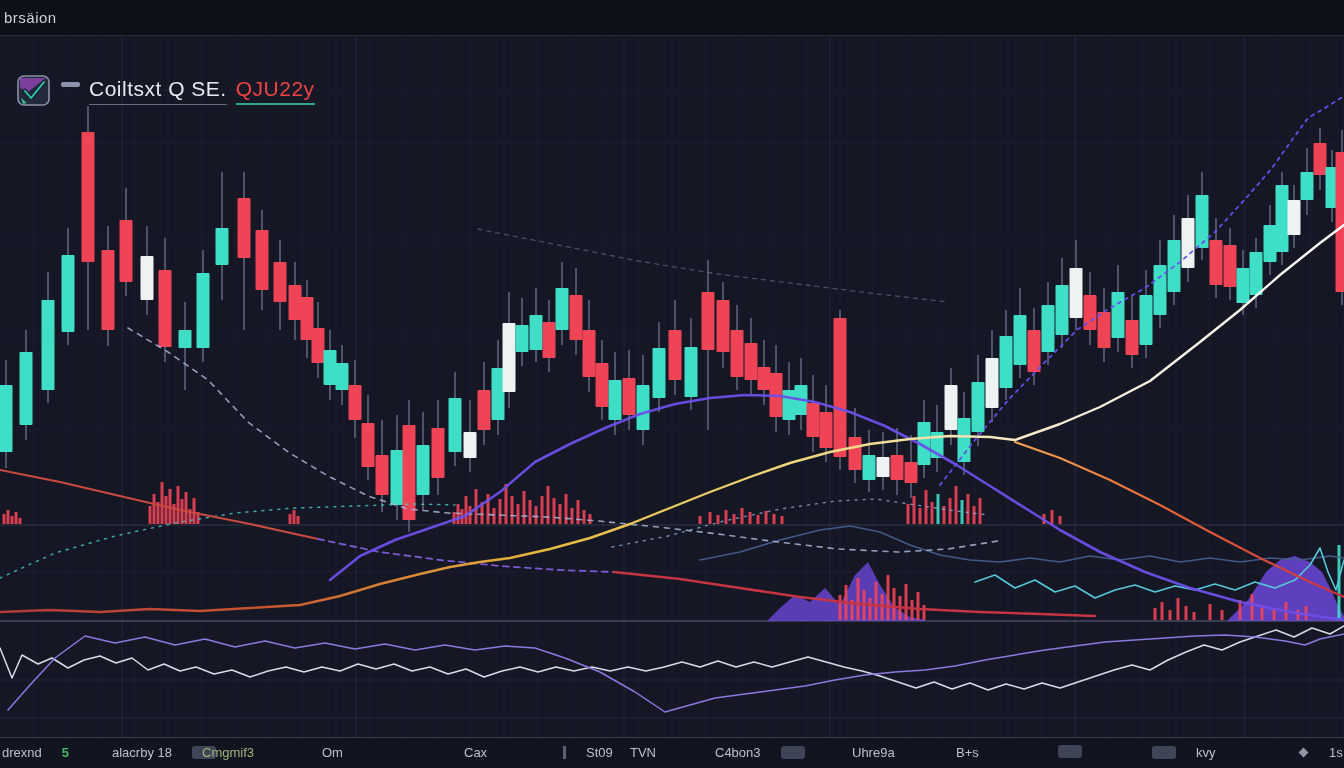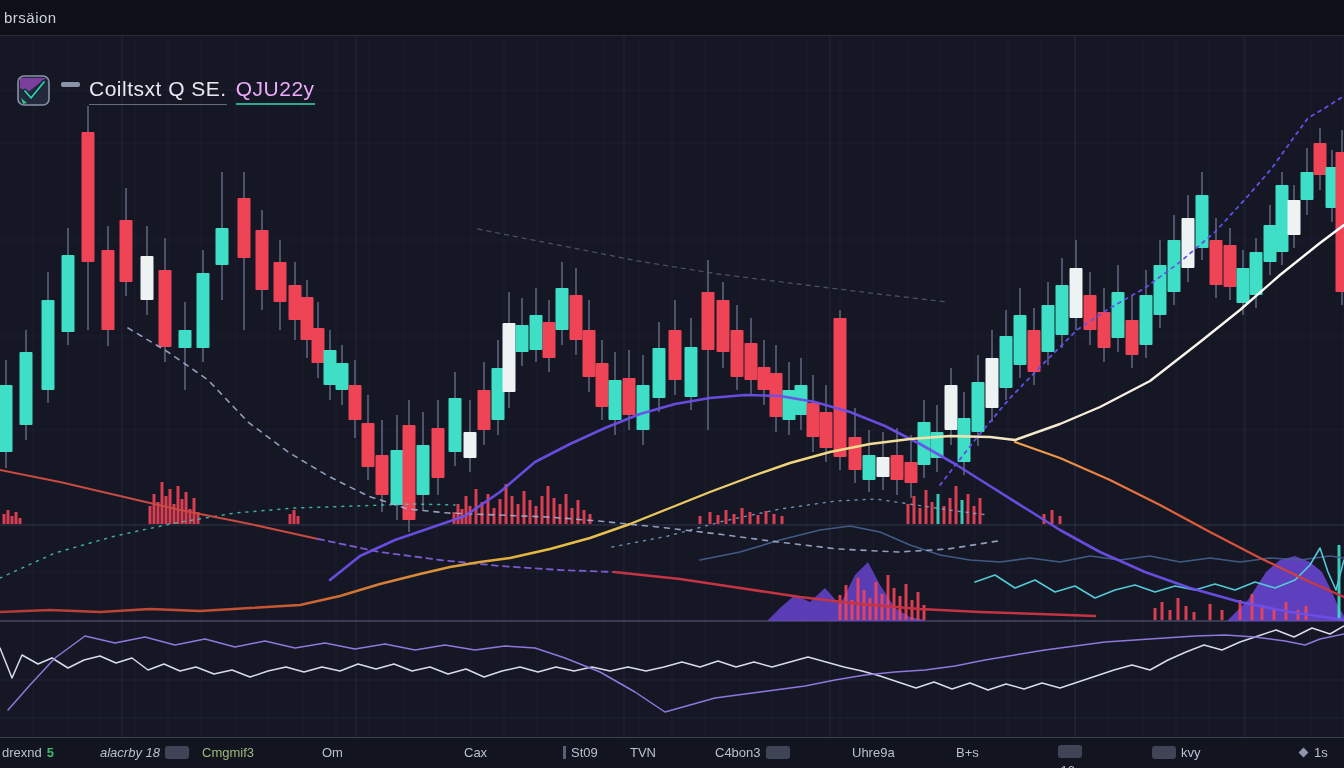--- a/index.html
+++ b/index.html
@@ -6,26 +6,26 @@
   #app{position:relative;width:1344px;height:768px;overflow:hidden;background:#151725;
        font-family:"Liberation Sans",sans-serif;}
   #chart-svg{position:absolute;left:0;top:0;z-index:1;}
   #topbar{position:absolute;left:0;top:0;width:1344px;height:35px;background:#0e1018;
           border-bottom:1px solid #262a3a;z-index:3;display:flex;align-items:center;}
   #brand{color:#ccd1dd;font-size:15px;padding-left:4px;letter-spacing:.5px;}
   #legend{position:absolute;left:16px;top:74px;z-index:3;display:flex;align-items:center;gap:9px;justify-content:flex-end;}
   #legend .dash{width:19px;height:5px;border-radius:2px;background:#8a93a8;margin-top:-14px;}
   #legend .title{color:#e6e9f0;font-size:21px;letter-spacing:.5px;
                  border-bottom:1.5px solid rgba(170,178,195,.55);padding-bottom:3px;}
-  #legend .ticker{color:#f0abfc;font-size:21px;letter-spacing:.5px;cursor:pointer;
+  #legend .ticker{color:#ef4444;font-size:21px;letter-spacing:.5px;cursor:pointer;
                   border-bottom:2px solid #2ea88a;padding-bottom:2px;}
   #bottombar{position:absolute;left:0;top:737px;width:1344px;height:31px;background:#12141f;
              border-top:1px solid #3a3f52;z-index:3;}
   .axis-label{position:absolute;top:7px;font-size:13px;color:#b9c0cf;white-space:nowrap;
-              display:flex;align-items:center;gap:5px;cursor:default;}
+              display:flex;align-items:center;gap:20px;cursor:default;}
   .axis-label .blob{display:inline-block;width:24px;height:13px;border-radius:3px;background:#3f4556;}
   .axis-label .bar{display:inline-block;width:3px;height:13px;background:#596076;}
   .axis-label .diamond{display:inline-block;width:7px;height:7px;background:#8f96aa;
                        transform:rotate(45deg);margin-right:2px;}
   .green{color:#3dbb6a;font-weight:bold;}
 </style>
 </head>
 <body>
 
 <div id="app">
@@ -441,21 +441,21 @@
     <span class="dash"></span>
     <span class="title">Coiltsxt Q SE.</span>
     <span class="ticker">QJU22y</span>
   </div>
 
   <div id="bottombar">
       <div class="axis-label" style="left: 2px;">
         <span>drexnd</span>
         <span class="green">5</span>
       </div>
-      <div class="axis-label" style="left: 100px; font-style: italic;">
+      <div class="axis-label" style="left: 112px;">
         <span>alacrby 18</span>
         <span class="blob"></span>
       </div>
       <div class="axis-label" style="left: 202px; color: rgb(157, 184, 124); justify-content: flex-end;">
         <span>Cmgmif3</span>
       </div>
       <div class="axis-label" style="left: 322px;">
         <span>Om</span>
       </div>
       <div class="axis-label" style="left: 464px; justify-content: flex-end;">

